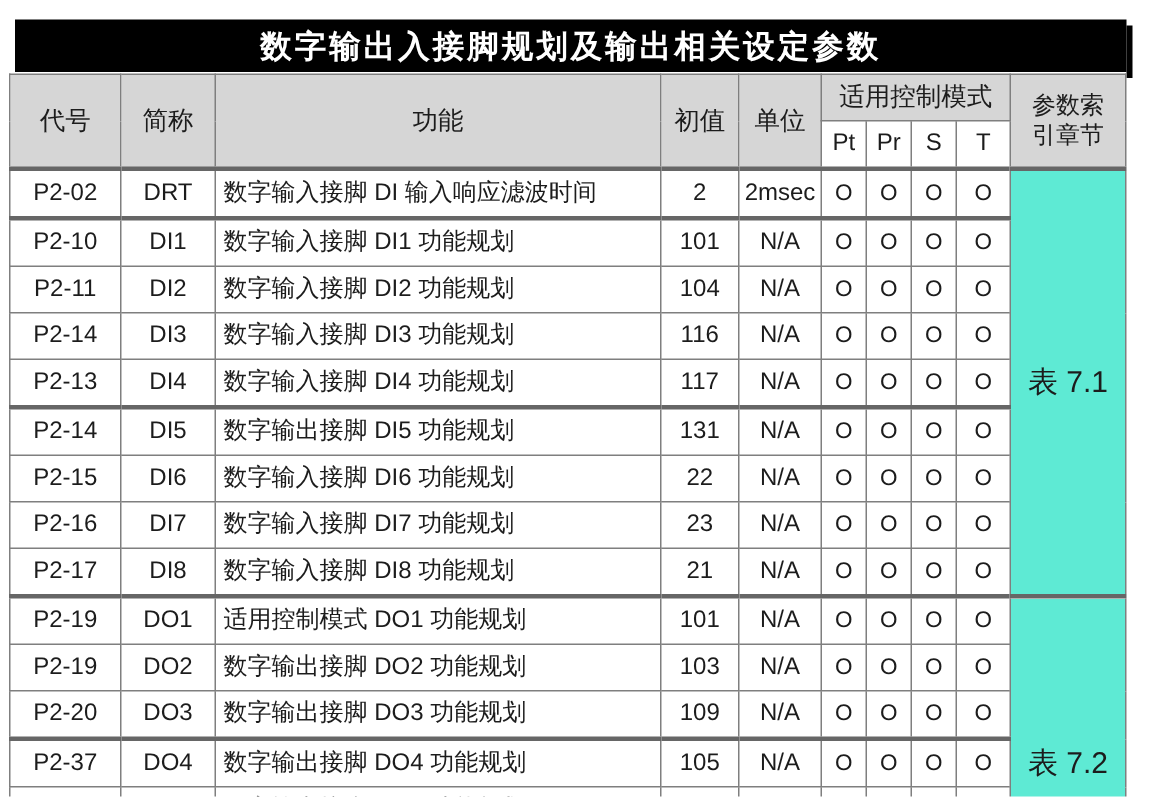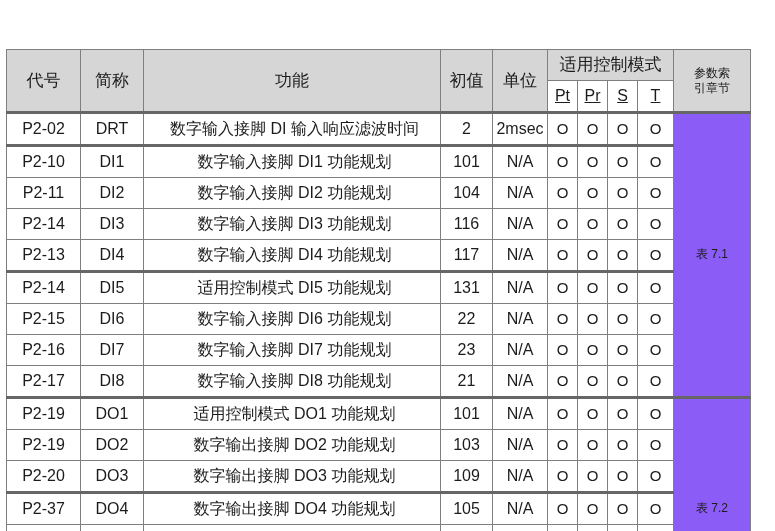--- a/index.html
+++ b/index.html
@@ -35,35 +35,38 @@
   }
   .params th,.params td{
     border:1px solid var(--border);
     padding:0;height:30px;line-height:1.15;
     text-align:center;vertical-align:middle;
     font-size:16px;color:var(--text);font-weight:normal;
     overflow:hidden;white-space:nowrap;
   }
   .params thead th{background:var(--header-bg);font-size:17px;}
   .params thead tr.mode-row th{background:#ffffff;font-size:16px;}
-  .params thead tr.mode-row th{border-bottom:3px solid var(--border-thick);text-decoration:underline;}
+  .params thead tr.mode-row th{border-bottom:3px solid var(--border-thick);}
   .params thead th.h-span{border-bottom:3px solid var(--border-thick);}
-  .params th.chapter-head{white-space:pre-line;line-height:1.25;font-size:12px;}
-
-  .params td.func-cell{text-align:center;padding-left:5px;}
+  .params th.chapter-head{white-space:pre-line;line-height:1.25;font-size:16px;}
+
+  .params td.func-cell{text-align:left;padding-left:5px;}
   .params td.mode-cell{font-size:15px;}
   .params tr.thick > td{border-bottom:3px solid var(--border-thick);}
-  .params td.chapter-cell{background:#8b5cf6;font-size:12px;white-space:nowrap;}
+  .params td.chapter-cell{background:#5eead4;font-size:20px;white-space:nowrap;}
   .params td.chapter-cell.low{vertical-align:middle;padding-top:64px;}
 </style>
 </head>
 <body>
 
 <div class="page">
 
+  <div class="title-bar">
+    <span>数字输出入接脚规划及输出相关设定参数</span>
+  </div>
 
   <table class="params">
     <colgroup>
       <col style="width:74px">
         <col style="width:63px">
         <col style="width:297px">
       <col style="width:52px">
         <col style="width:55px">
       <col style="width:30px">
         <col style="width:30px">
@@ -142,21 +145,21 @@
           <td>117</td>
           <td>N/A</td>
           <td class="mode-cell">O</td>
           <td class="mode-cell">O</td>
           <td class="mode-cell">O</td>
           <td class="mode-cell">O</td>
         </tr>
         <tr>
           <td>P2-14</td>
           <td>DI5</td>
-          <td class="func-cell">适用控制模式 DI5 功能规划</td>
+          <td class="func-cell">数字输出接脚 DI5 功能规划</td>
           <td>131</td>
           <td>N/A</td>
           <td class="mode-cell">O</td>
           <td class="mode-cell">O</td>
           <td class="mode-cell">O</td>
           <td class="mode-cell">O</td>
         </tr>
         <tr>
           <td>P2-15</td>
           <td>DI6</td>

